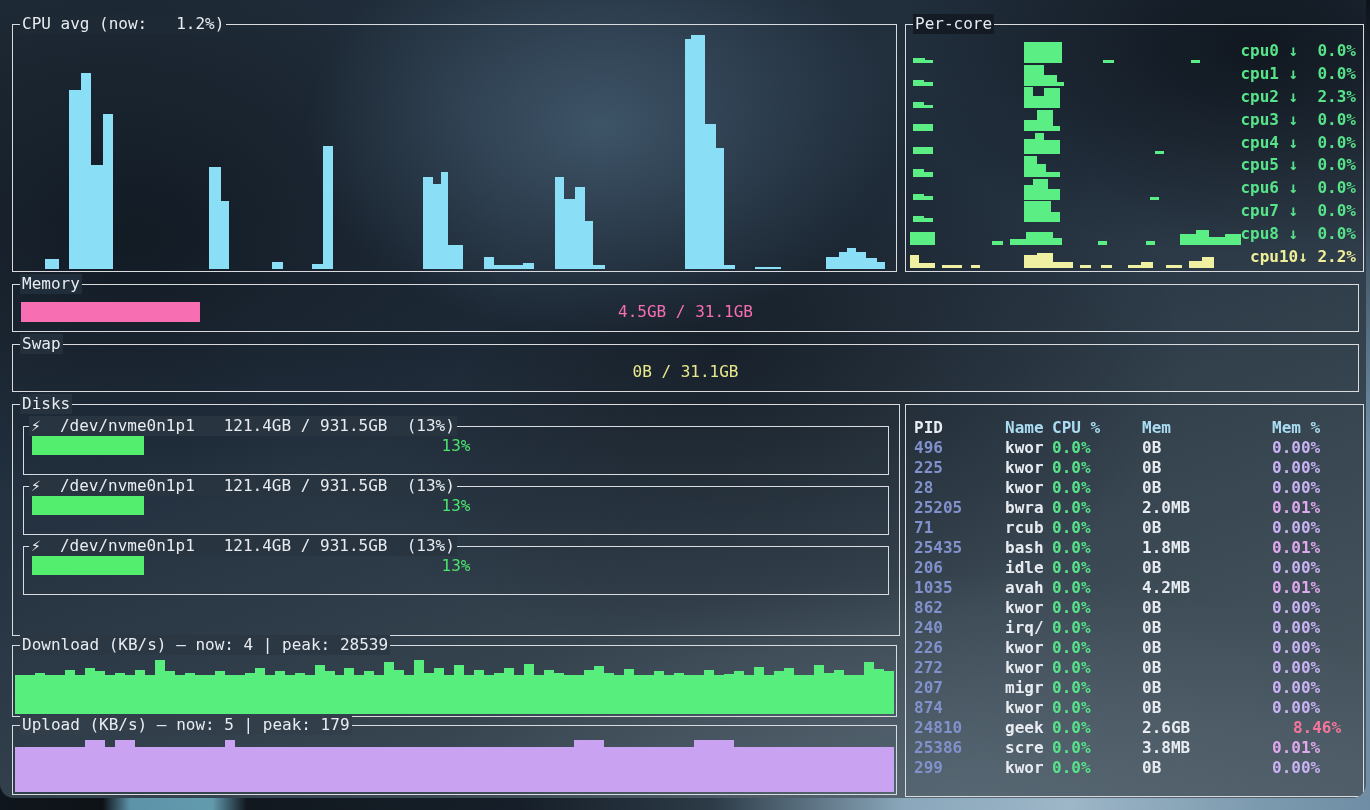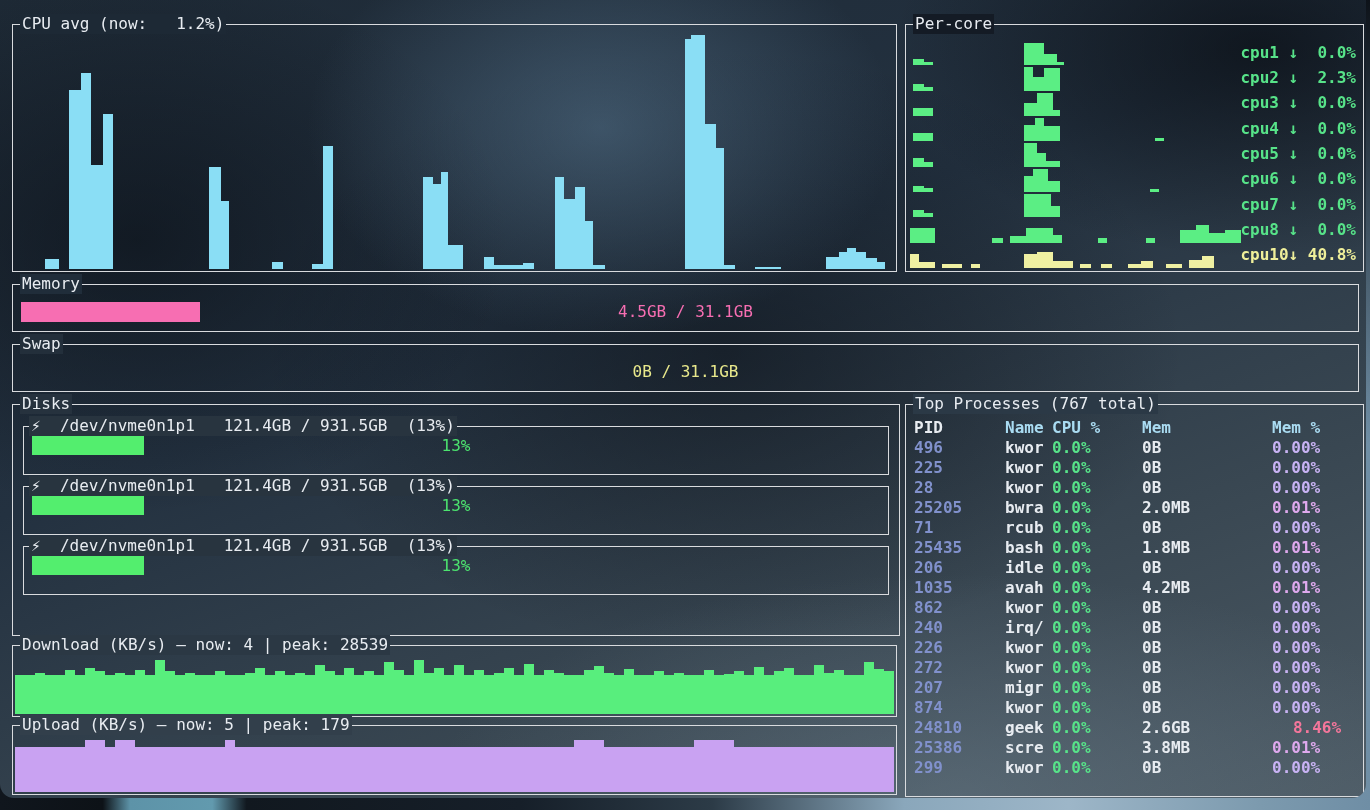--- a/index.html
+++ b/index.html
@@ -93,20 +93,28 @@
         <div class="abar" style="left: 95.7%; width: 1.1%; height: 7%; background: rgb(138, 222, 245);"></div>
         <div class="abar" style="left: 96.8%; width: 1.3%; height: 4.5%; background: rgb(138, 222, 245);"></div>
         <div class="abar" style="left: 98.1%; width: 0.9%; height: 3%; background: rgb(138, 222, 245);"></div>
       </div>
   </div>
 
   <div class="panel" style="left:905px;top:24px;width:457px;height:246px;">
     <div class="panel-title" style="background:#141b25;">Per-core</div>
     <div class="core-rows" id="core-rows">
         <div class="core-row">
+          <div class="abar" style="left: 1%; width: 2.8%; height: 20%; background: rgb(91, 238, 132);"></div>
+          <div class="abar" style="left: 3.8%; width: 1.8%; height: 12%; background: rgb(91, 238, 132);"></div>
+          <div class="abar" style="left: 25.5%; width: 8.5%; height: 92%; background: rgb(91, 238, 132);"></div>
+          <div class="abar" style="left: 43%; width: 2.5%; height: 12%; background: rgb(91, 238, 132);"></div>
+          <div class="abar" style="left: 62.5%; width: 2%; height: 12%; background: rgb(91, 238, 132);"></div>
+          <span class="core-label" style="color: rgb(87, 227, 137);">cpu0 ↓  0.0%</span>
+        </div>
+        <div class="core-row">
           <div class="abar" style="left: 1%; width: 2.5%; height: 25%; background: rgb(91, 238, 132);"></div>
           <div class="abar" style="left: 3.5%; width: 2%; height: 15%; background: rgb(91, 238, 132);"></div>
           <div class="abar" style="left: 25.5%; width: 4.5%; height: 90%; background: rgb(91, 238, 132);"></div>
           <div class="abar" style="left: 30%; width: 3%; height: 45%; background: rgb(91, 238, 132);"></div>
           <div class="abar" style="left: 33%; width: 1.5%; height: 15%; background: rgb(91, 238, 132);"></div>
           <span class="core-label" style="color: rgb(87, 227, 137);">cpu1 ↓  0.0%</span>
         </div>
         <div class="core-row">
           <div class="abar" style="left: 1%; width: 2.5%; height: 28%; background: rgb(91, 238, 132);"></div>
           <div class="abar" style="left: 3.5%; width: 2%; height: 14%; background: rgb(91, 238, 132);"></div>
@@ -176,21 +184,21 @@
           <div class="abar" style="left: 25.5%; width: 3%; height: 55%; background: rgb(239, 240, 162);"></div>
           <div class="abar" style="left: 28.5%; width: 3.5%; height: 65%; background: rgb(239, 240, 162);"></div>
           <div class="abar" style="left: 32%; width: 4.5%; height: 28%; background: rgb(239, 240, 162);"></div>
           <div class="abar" style="left: 38%; width: 2.5%; height: 15%; background: rgb(239, 240, 162);"></div>
           <div class="abar" style="left: 42.5%; width: 2.5%; height: 15%; background: rgb(239, 240, 162);"></div>
           <div class="abar" style="left: 48.5%; width: 3%; height: 15%; background: rgb(239, 240, 162);"></div>
           <div class="abar" style="left: 51.5%; width: 2.5%; height: 28%; background: rgb(239, 240, 162);"></div>
           <div class="abar" style="left: 57%; width: 3.5%; height: 15%; background: rgb(239, 240, 162);"></div>
           <div class="abar" style="left: 62%; width: 3%; height: 32%; background: rgb(239, 240, 162);"></div>
           <div class="abar" style="left: 65%; width: 2.5%; height: 48%; background: rgb(239, 240, 162);"></div>
-          <span class="core-label" style="color: rgb(239, 239, 154);">cpu10↓ 40.8%</span>
+          <span class="core-label" style="color: rgb(239, 239, 154);">cpu10↓ 2.2%</span>
         </div>
       </div>
   </div>
 
   <div class="panel" style="left:12px;top:284px;width:1345px;height:46px;">
     <div class="panel-title" style="background:#202d3a;">Memory</div>
     <div class="gauge-bar" id="memory-bar" style="width: calc(14.5% - 16px); background: rgb(247, 110, 178);"></div>
     <div class="gauge-label" id="memory-label" style="color: rgb(247, 110, 178);">4.5GB / 31.1GB</div>
   </div>
 
@@ -402,21 +410,20 @@
         <div class="ncol" style="height: 84%; background: rgb(201, 162, 242);"></div>
         <div class="ncol" style="height: 84%; background: rgb(201, 162, 242);"></div>
         <div class="ncol" style="height: 84%; background: rgb(201, 162, 242);"></div>
         <div class="ncol" style="height: 84%; background: rgb(201, 162, 242);"></div>
         <div class="ncol" style="height: 84%; background: rgb(201, 162, 242);"></div>
         <div class="ncol" style="height: 84%; background: rgb(201, 162, 242);"></div>
       </div>
   </div>
 
   <div class="panel" style="left:905px;top:404px;width:457px;height:391px;">
-    <div class="panel-title" style="background:#2b3946;">Top Processes (767 total)</div>
     <div class="proc-wrap">
       <div class="proc-grid" id="proc-header"><span style="color: rgb(232, 236, 241);">PID</span><span style="color: rgb(170, 220, 242);">Name</span><span style="color: rgb(170, 220, 242);">CPU %</span><span style="color: rgb(170, 220, 242);">Mem</span><span style="color: rgb(170, 220, 242);">Mem %</span></div>
       <div id="proc-body">
           <div class="proc-grid"><span style="color: rgb(129, 145, 204);">496</span><span style="color: rgb(232, 236, 241);">kwor</span><span style="color: rgb(87, 227, 137);">0.0%</span><span style="color: rgb(232, 236, 241);">0B</span><span style="color: rgb(201, 179, 244);">0.00%</span></div>
           <div class="proc-grid"><span style="color: rgb(129, 145, 204);">225</span><span style="color: rgb(232, 236, 241);">kwor</span><span style="color: rgb(87, 227, 137);">0.0%</span><span style="color: rgb(232, 236, 241);">0B</span><span style="color: rgb(201, 179, 244);">0.00%</span></div>
           <div class="proc-grid"><span style="color: rgb(129, 145, 204);">28</span><span style="color: rgb(232, 236, 241);">kwor</span><span style="color: rgb(87, 227, 137);">0.0%</span><span style="color: rgb(232, 236, 241);">0B</span><span style="color: rgb(201, 179, 244);">0.00%</span></div>
           <div class="proc-grid"><span style="color: rgb(129, 145, 204);">25205</span><span style="color: rgb(232, 236, 241);">bwra</span><span style="color: rgb(87, 227, 137);">0.0%</span><span style="color: rgb(232, 236, 241);">2.0MB</span><span style="color: rgb(223, 169, 238);">0.01%</span></div>
           <div class="proc-grid"><span style="color: rgb(129, 145, 204);">71</span><span style="color: rgb(232, 236, 241);">rcub</span><span style="color: rgb(87, 227, 137);">0.0%</span><span style="color: rgb(232, 236, 241);">0B</span><span style="color: rgb(201, 179, 244);">0.00%</span></div>
           <div class="proc-grid"><span style="color: rgb(129, 145, 204);">25435</span><span style="color: rgb(232, 236, 241);">bash</span><span style="color: rgb(87, 227, 137);">0.0%</span><span style="color: rgb(232, 236, 241);">1.8MB</span><span style="color: rgb(223, 169, 238);">0.01%</span></div>
           <div class="proc-grid"><span style="color: rgb(129, 145, 204);">206</span><span style="color: rgb(232, 236, 241);">idle</span><span style="color: rgb(87, 227, 137);">0.0%</span><span style="color: rgb(232, 236, 241);">0B</span><span style="color: rgb(201, 179, 244);">0.00%</span></div>

